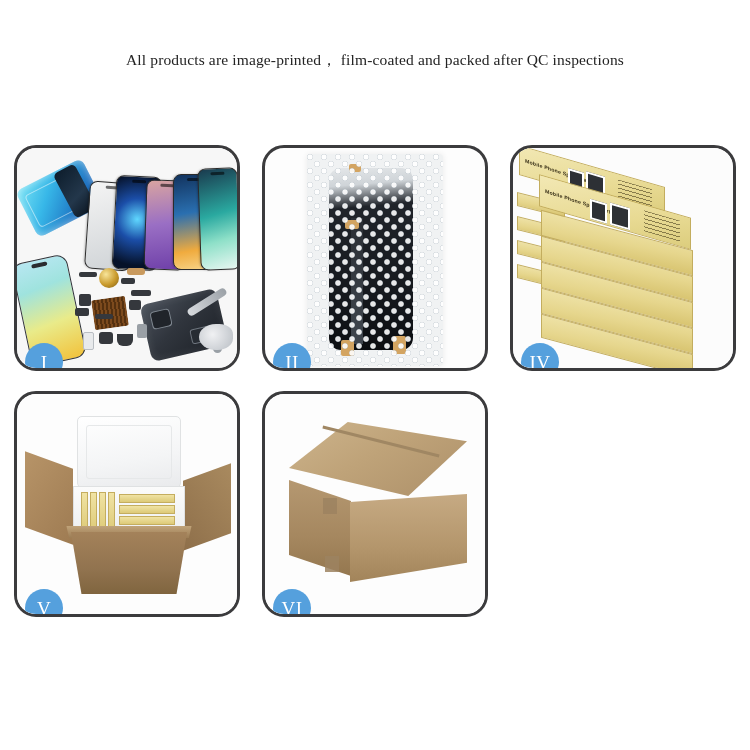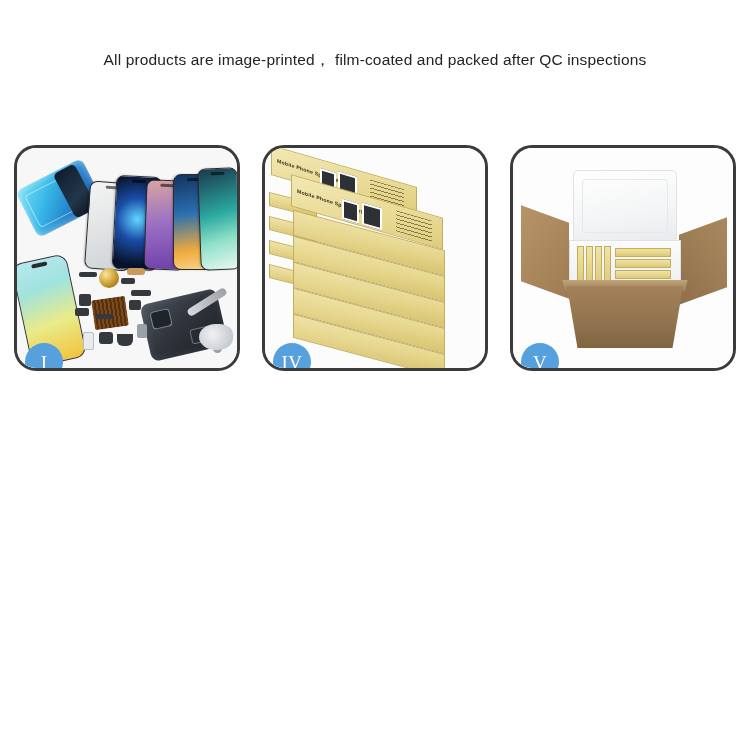--- a/index.html
+++ b/index.html
@@ -27,21 +27,21 @@
     letter-spacing: 1.4px;
     color: #1b1b1b;
     line-height: 1.05;
     font-family: "Liberation Sans", sans-serif;
   }
   #page-subtitle {
     margin-top: 12px;
     font-size: 15.5px;
     color: #232323;
     letter-spacing: 0.15px;
-    font-family: Liberation Sans, sans-serif;
+    font-family: Liberation Serif, serif;
   }
 
   
   #grid {
     position: absolute;
     left: 14px;
     top: 145px;
     width: 722px;
     display: flex;
     flex-wrap: wrap;
@@ -393,20 +393,35 @@
       <div class="sm" style="left:78px;top:166px;width:18px;height:5px;"></div>
       <div class="sm lt" style="left:196px;top:196px;width:9px;height:9px;border-radius:50%;"></div>
       <div class="sm lt" style="left:208px;top:188px;width:7px;height:7px;border-radius:50%;"></div>
 
       <div class="tool"></div>
       <div class="tool2"></div>
     </div>
     <div class="badge">I</div>
   </div>
 
+  <div class="panel">
+    <div class="panel-inner">
+      <div class="p2-wrap">
+        <div class="bubble-bag"></div>
+        <div class="inner-screen"></div>
+        <div class="flexcable"></div>
+        <div class="tapebit" style="left:42px;top:10px;width:12px;height:8px;"></div>
+        <div class="tapebit" style="left:38px;top:66px;width:14px;height:9px;"></div>
+        <div class="tapebit" style="left:34px;top:186px;width:13px;height:16px;"></div>
+        <div class="tapebit" style="left:86px;top:182px;width:13px;height:18px;"></div>
+        <div class="bubbles"></div>
+      </div>
+    </div>
+    <div class="badge">II</div>
+  </div>
 
 
   <div class="panel">
     <div class="panel-inner p4">
 
       <div class="stackbox" style="left:4px;top:50px;width:48px;height:14px;transform:skewY(14deg);"></div>
       <div class="stackbox" style="left:4px;top:74px;width:48px;height:14px;transform:skewY(14deg);"></div>
       <div class="stackbox" style="left:4px;top:98px;width:48px;height:14px;transform:skewY(14deg);"></div>
       <div class="stackbox" style="left:4px;top:122px;width:48px;height:14px;transform:skewY(14deg);"></div>
 
@@ -450,14 +465,25 @@
       <div class="ybar" style="left:102px;top:111px;width:56px;height:9px;"></div>
       <div class="ybar" style="left:102px;top:122px;width:56px;height:9px;"></div>
       <div class="ybar" style="left:102px;top:133px;width:56px;height:8px;"></div>
 
       <div class="carton-rim"></div>
       <div class="carton-body"></div>
     </div>
     <div class="badge">V</div>
   </div>
 
+  <div class="panel">
+    <div class="panel-inner p6">
+      <div class="c6-top"></div>
+      <div class="c6-seam"></div>
+      <div class="c6-left"></div>
+      <div class="c6-right"></div>
+      <div class="c6-tape" style="left:58px;top:104px;width:14px;height:16px;"></div>
+      <div class="c6-tape" style="left:60px;top:162px;width:14px;height:16px;"></div>
+    </div>
+    <div class="badge">VI</div>
+  </div>
 
 </div>
 
 </body></html>

